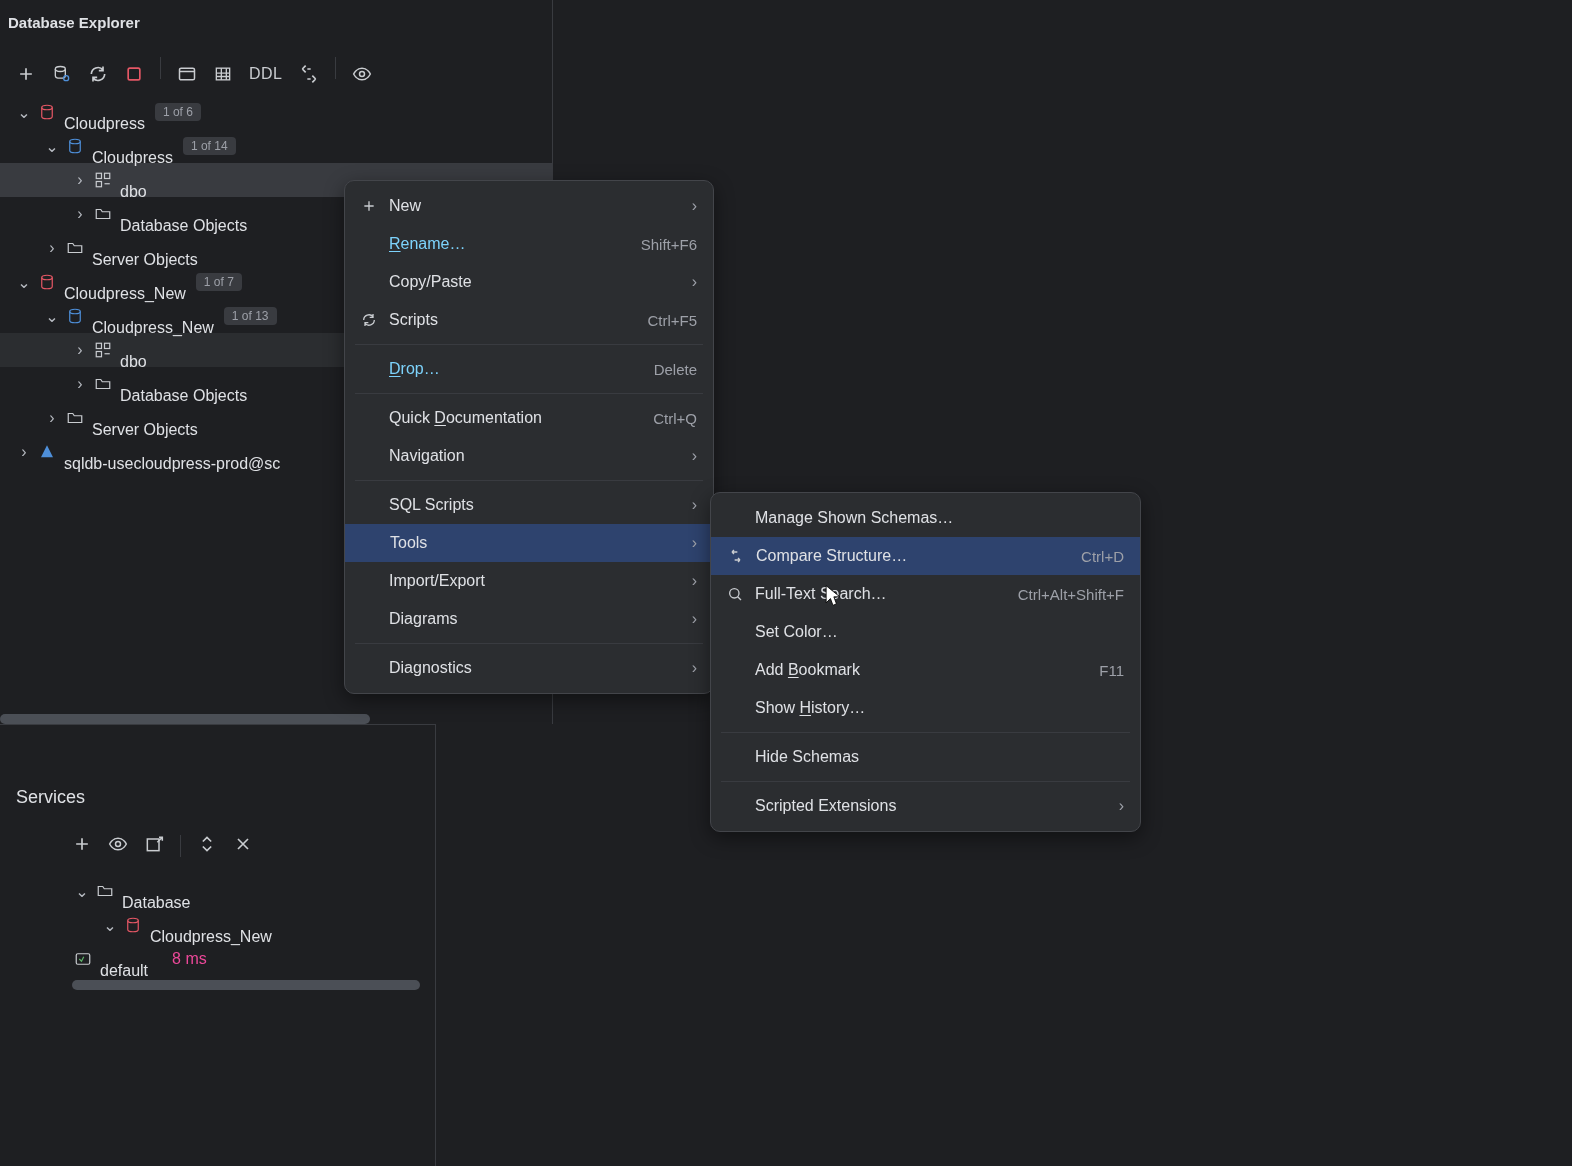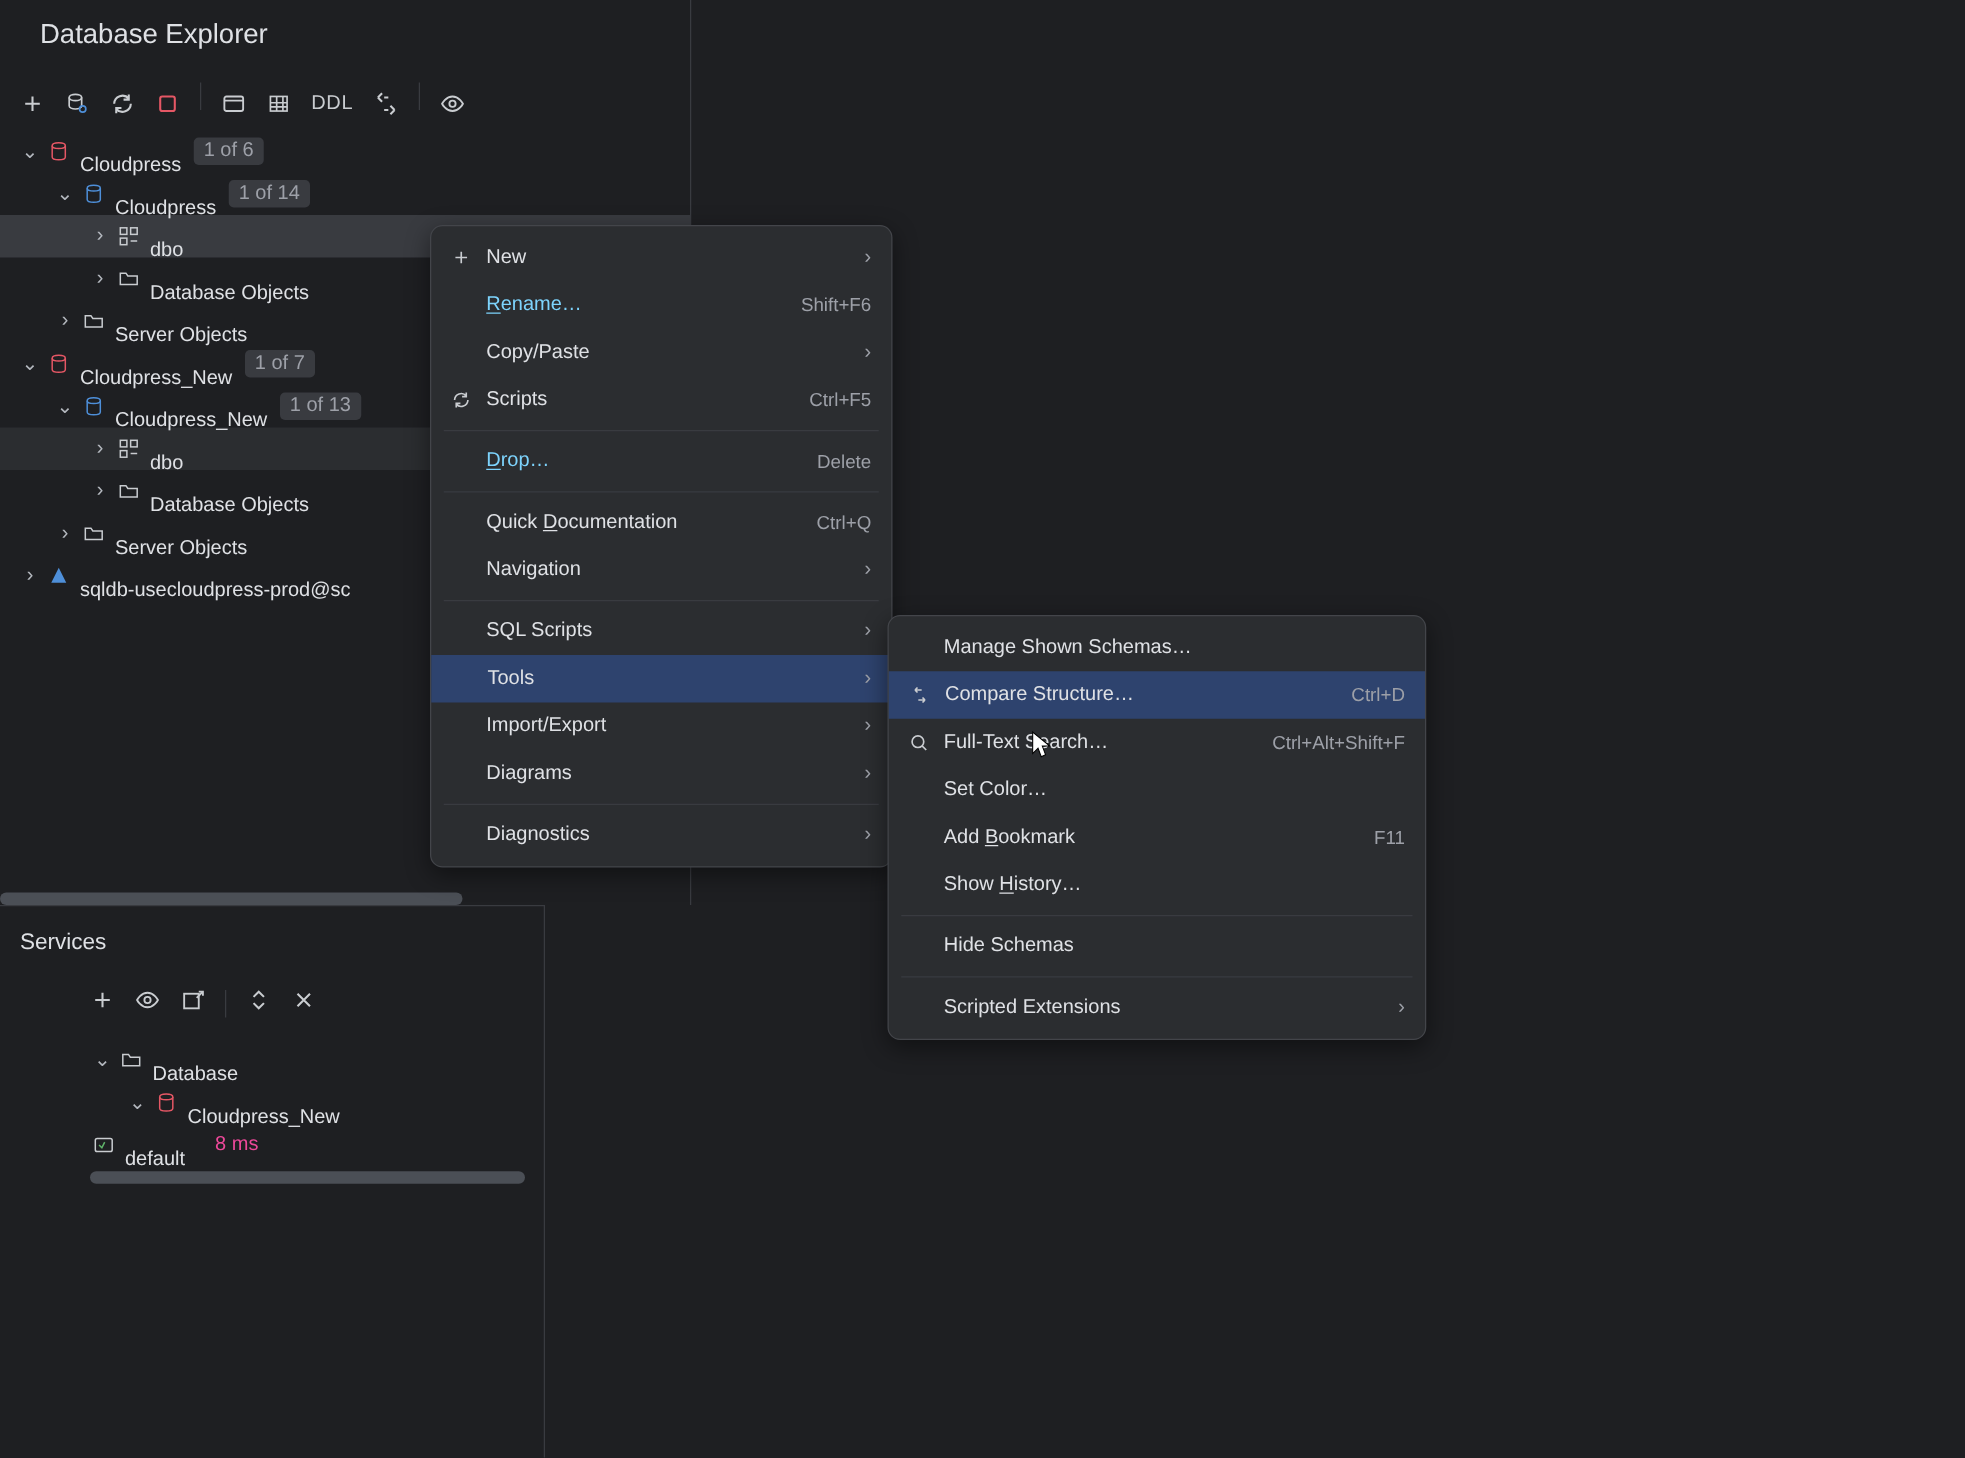--- a/index.html
+++ b/index.html
@@ -13,23 +13,23 @@
     overflow: hidden;
     position: relative;
   }
   .explorer-panel {
     width: 553px;
     height: 724px;
     border-right: 1px solid #393b40;
     position: relative;
   }
   .panel-title {
-    padding: 14px 0 14px 32px;
-    font-size: 22px;
-    font-weight: 400;
+    padding: 14px 0 14px 8px;
+    font-size: 15px;
+    font-weight: 700;
     color: #dfe1e5;
   }
   .toolbar {
     display: flex;
     align-items: center;
     gap: 16px;
     padding: 10px 16px 10px 16px;
     height: 46px;
   }
   .toolbar .icon-btn, .toolbar .text-btn {
@@ -54,21 +54,21 @@
   }
   .tree-row.sel-dark { background: #2b2d30; }
   .tree-row.sel-darker { background: #393b40; }
   .chevron { width: 16px; display: inline-flex; justify-content:center; color: #b4b8bf; margin-right: 6px;}
   .tree-icon { width: 18px; height:18px; margin-right: 8px; display:inline-flex; align-items:center; justify-content:center;}
   .tree-label { color: #dfe1e5; margin-top: 24px; }
   .badge {
     margin-left: 10px;
     background: #393b40;
     color: #9da0a8;
-    font-size: 16px;
+    font-size: 12px;
     padding: 2px 8px;
     border-radius: 4px;
   }
   .scrollbar-h {
     position:absolute;
     left:0; bottom:0;
     height:10px;
     width: 370px;
     background: #4b4f56;
     border-radius: 5px;
@@ -80,20 +80,21 @@
     border-right: 1px solid #393b40;
     position: absolute;
     left:0;
     top: 724px;
     height: 442px;
   }
   .services-title {
     padding: 18px 0 16px 16px;
     font-size: 18px;
     font-weight: 500;
+    margin-top: 44px;
   }
   .services-toolbar {
     display: flex;
     gap: 16px;
     padding: 10px 0 10px 72px;
     align-items:center;
   }
   .services-toolbar svg { width:20px; height:20px; }
   .services-tree { padding-top: 6px; }
   .svc-row {

